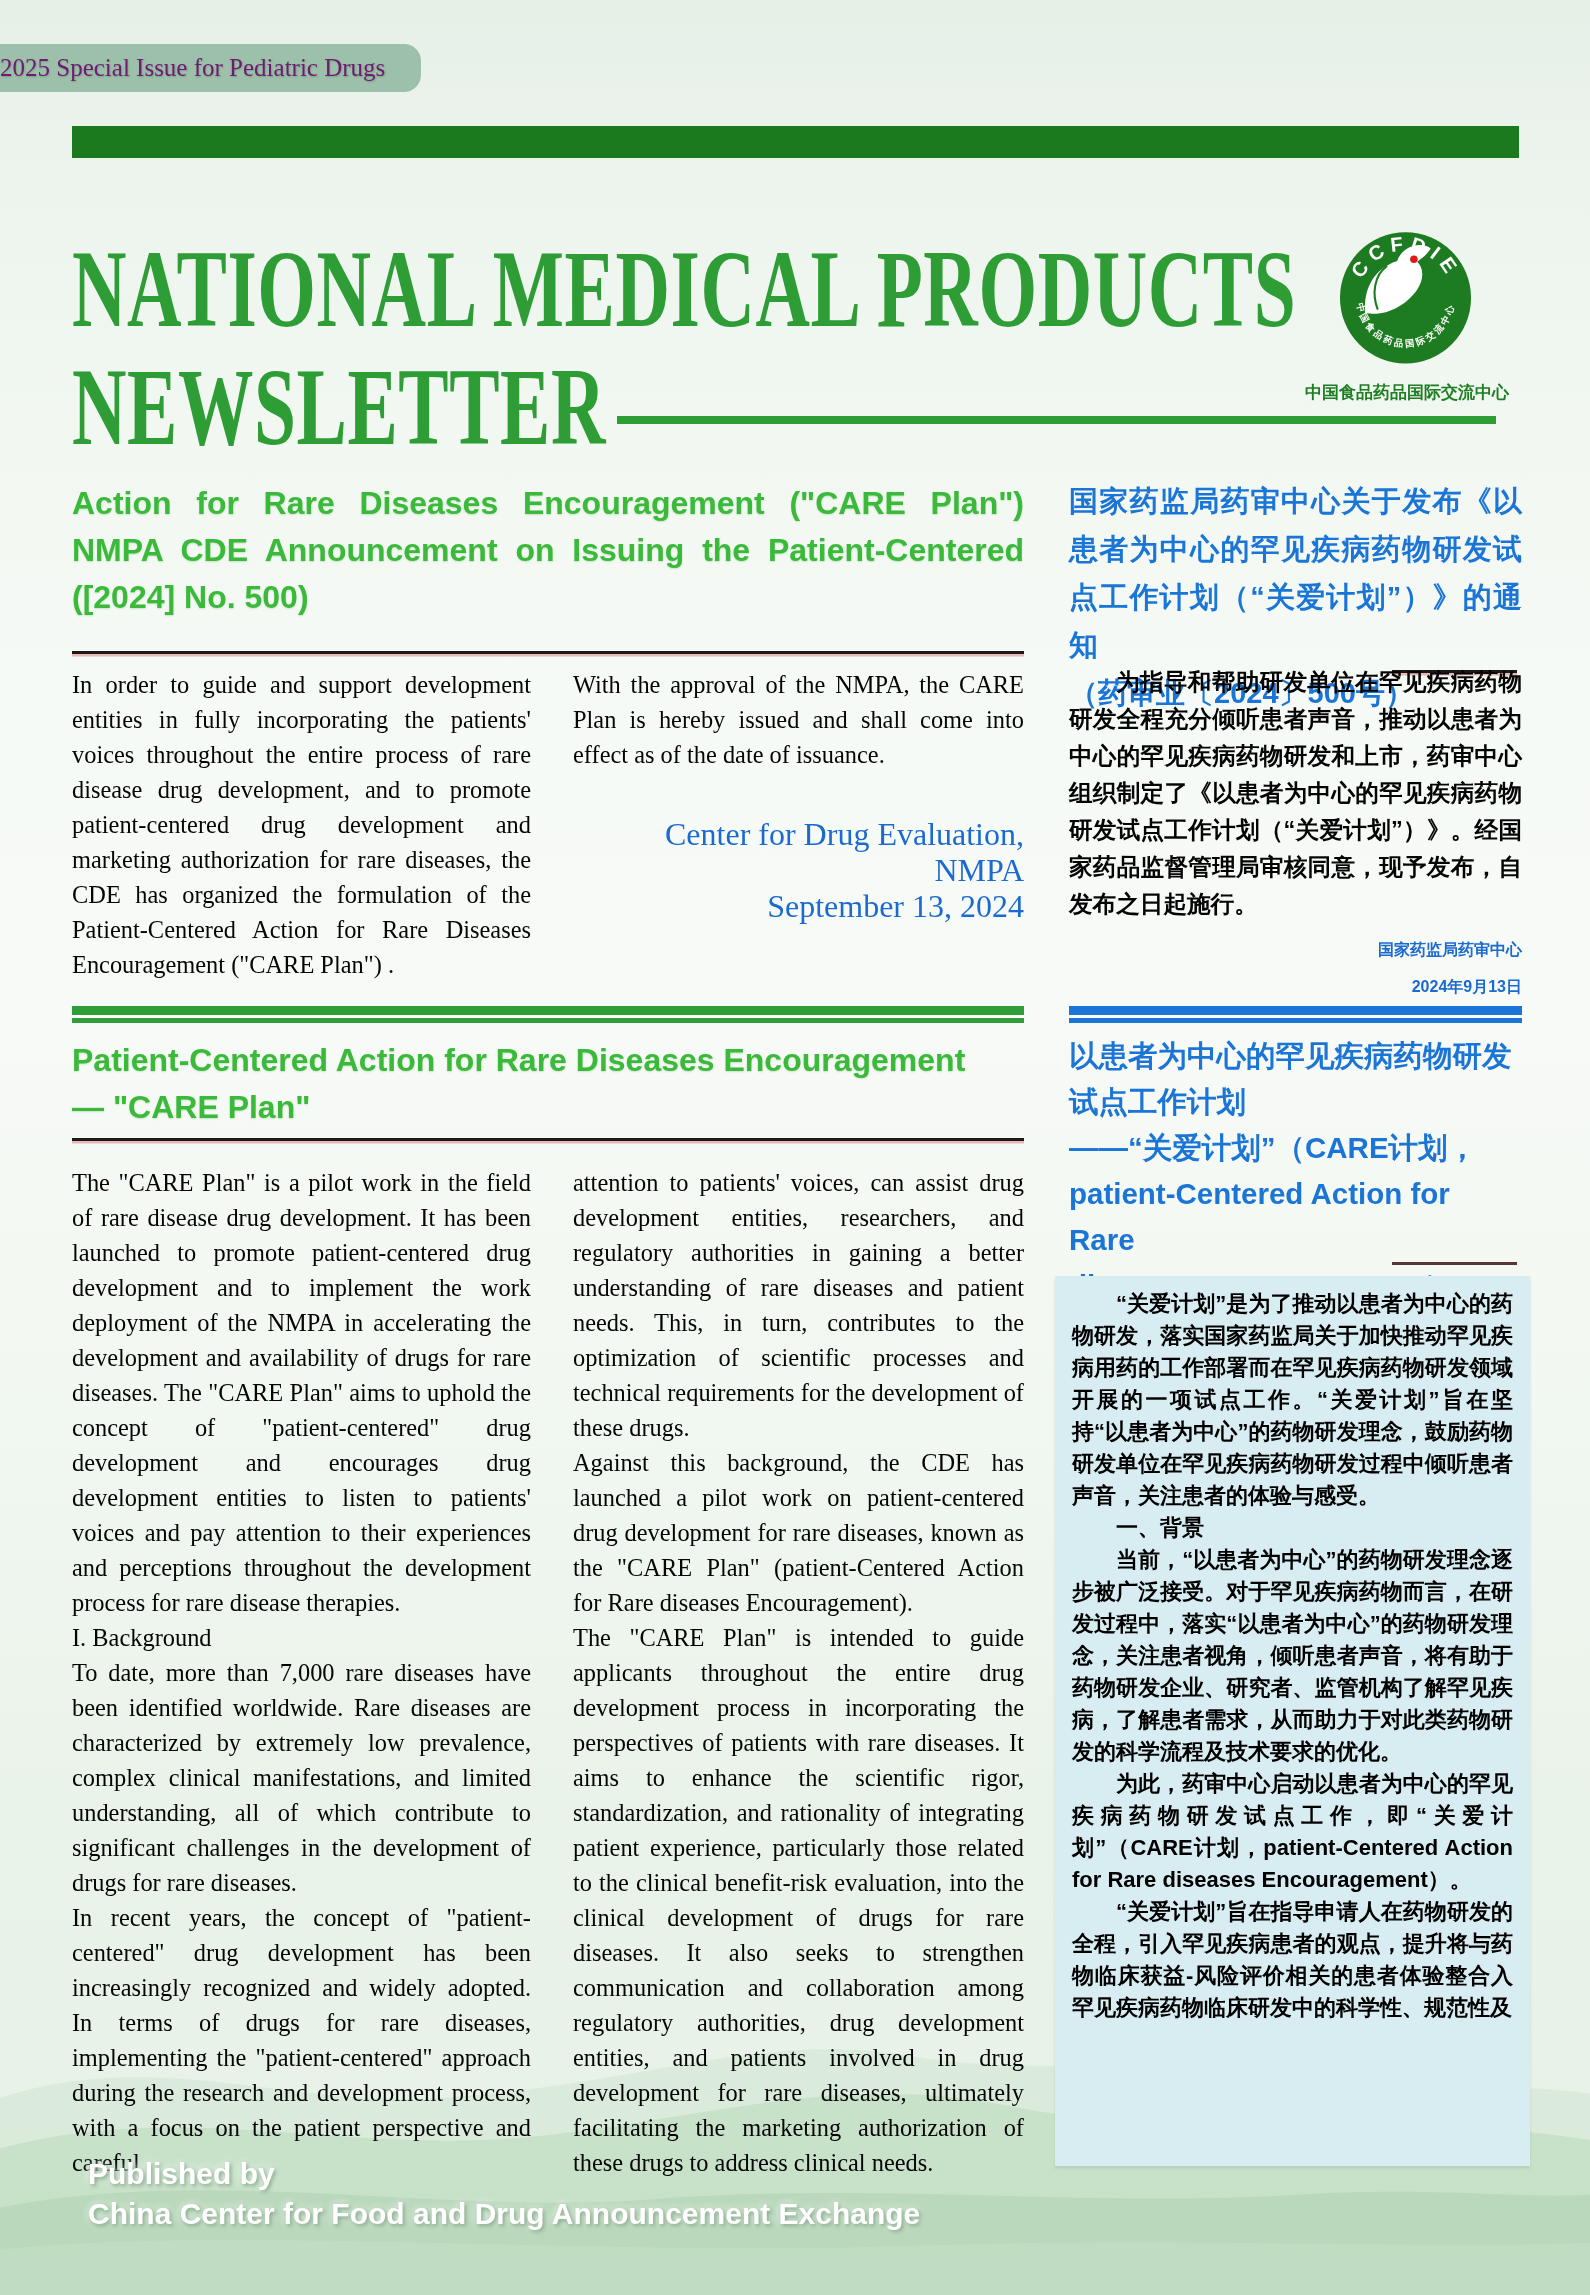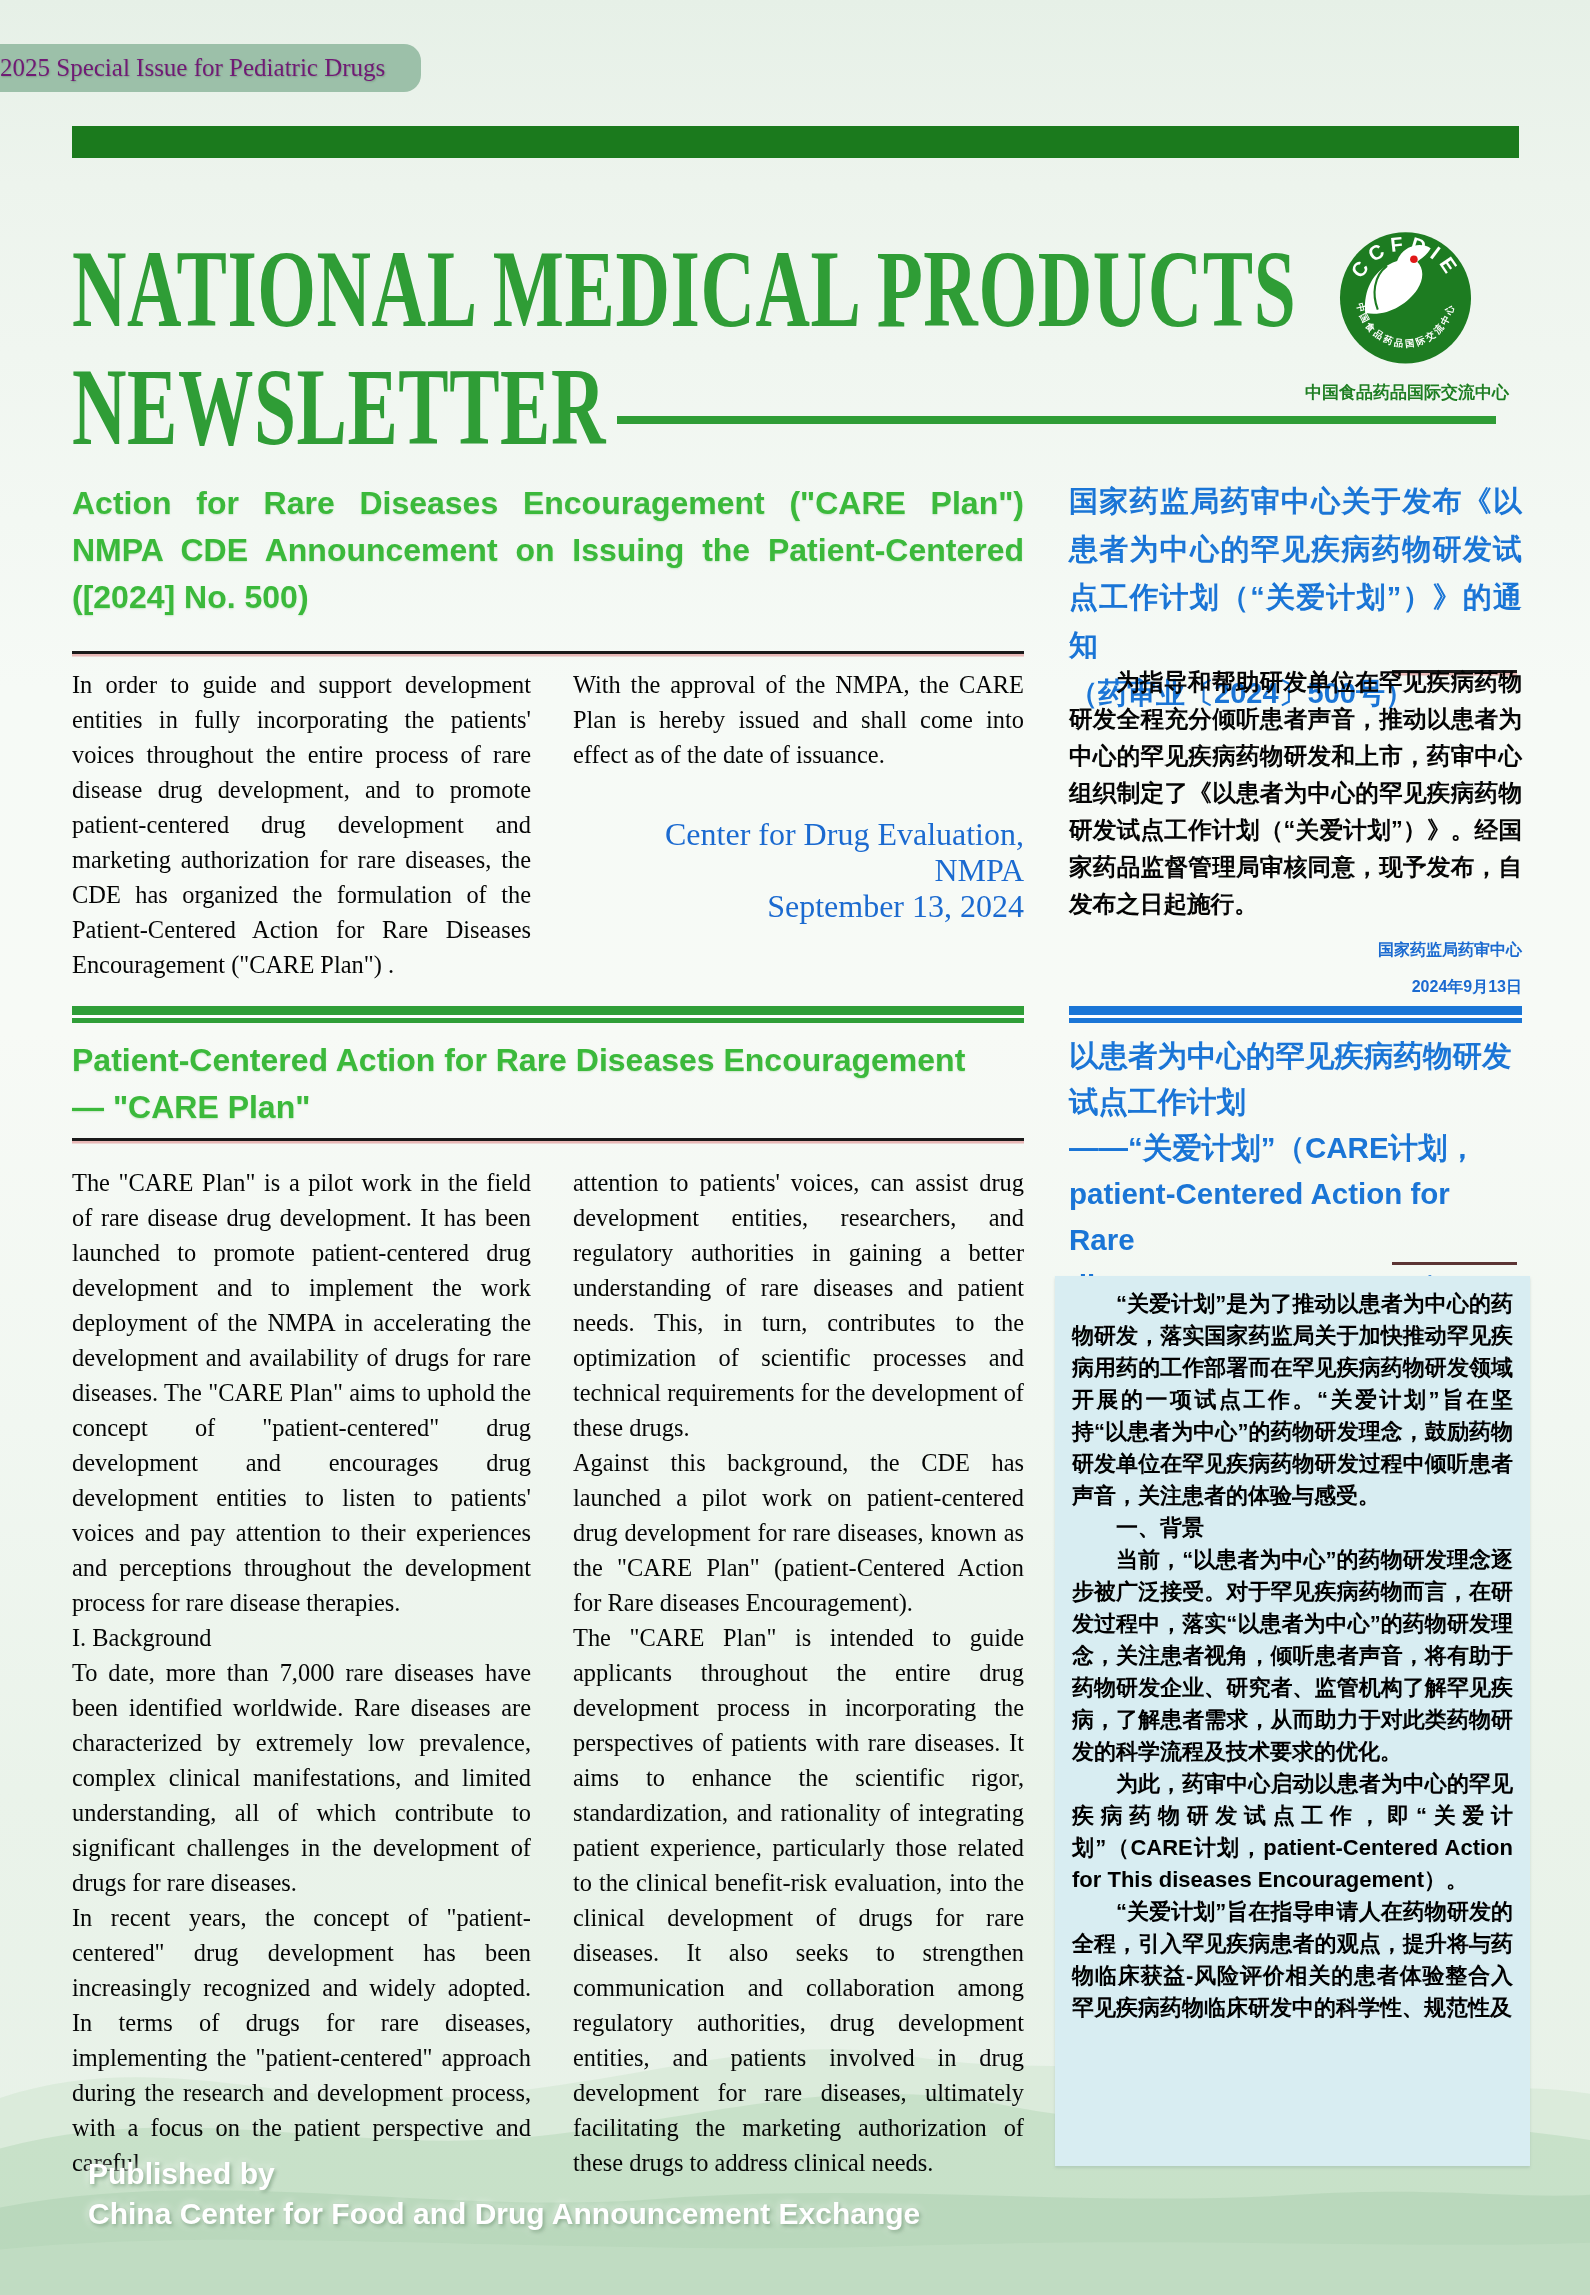--- a/index.html
+++ b/index.html
@@ -198,21 +198,21 @@
   <div class="col body-en a2-c2">
     <p>attention to patients' voices, can assist drug development entities, researchers, and regulatory authorities in gaining a better understanding of rare diseases and patient needs. This, in turn, contributes to the optimization of scientific processes and technical requirements for the development of these drugs.</p>
     <p>Against this background, the CDE has launched a pilot work on patient-centered drug development for rare diseases, known as the "CARE Plan" (patient-Centered Action for Rare diseases Encouragement).</p>
     <p>The "CARE Plan" is intended to guide applicants throughout the entire drug development process in incorporating the perspectives of patients with rare diseases. It aims to enhance the scientific rigor, standardization, and rationality of integrating patient experience, particularly those related to the clinical benefit-risk evaluation, into the clinical development of drugs for rare diseases. It also seeks to strengthen communication and collaboration among regulatory authorities, drug development entities, and patients involved in drug development for rare diseases, ultimately facilitating the marketing authorization of these drugs to address clinical needs.</p>
   </div>
 
   <div class="abs zh-box">
     <p>“关爱计划”是为了推动以患者为中心的药物研发，落实国家药监局关于加快推动罕见疾病用药的工作部署而在罕见疾病药物研发领域开展的一项试点工作。“关爱计划”旨在坚持“以患者为中心”的药物研发理念，鼓励药物研发单位在罕见疾病药物研发过程中倾听患者声音，关注患者的体验与感受。</p>
     <p>一、背景</p>
     <p>当前，“以患者为中心”的药物研发理念逐步被广泛接受。对于罕见疾病药物而言，在研发过程中，落实“以患者为中心”的药物研发理念，关注患者视角，倾听患者声音，将有助于药物研发企业、研究者、监管机构了解罕见疾病，了解患者需求，从而助力于对此类药物研发的科学流程及技术要求的优化。</p>
-    <p>为此，药审中心启动以患者为中心的罕见疾病药物研发试点工作，即“关爱计划”（CARE计划，patient-Centered Action for This diseases Encouragement）。</p>
+    <p>为此，药审中心启动以患者为中心的罕见疾病药物研发试点工作，即“关爱计划”（CARE计划，patient-Centered Action for Rare diseases Encouragement）。</p>
     <p>“关爱计划”旨在指导申请人在药物研发的全程，引入罕见疾病患者的观点，提升将与药物临床获益-风险评价相关的患者体验整合入罕见疾病药物临床研发中的科学性、规范性及</p>
   </div>
 
   <div class="abs footer">
     <div>Published by</div>
     <div>China Center for Food and Drug Announcement Exchange</div>
   </div>
 
 </div>
 

